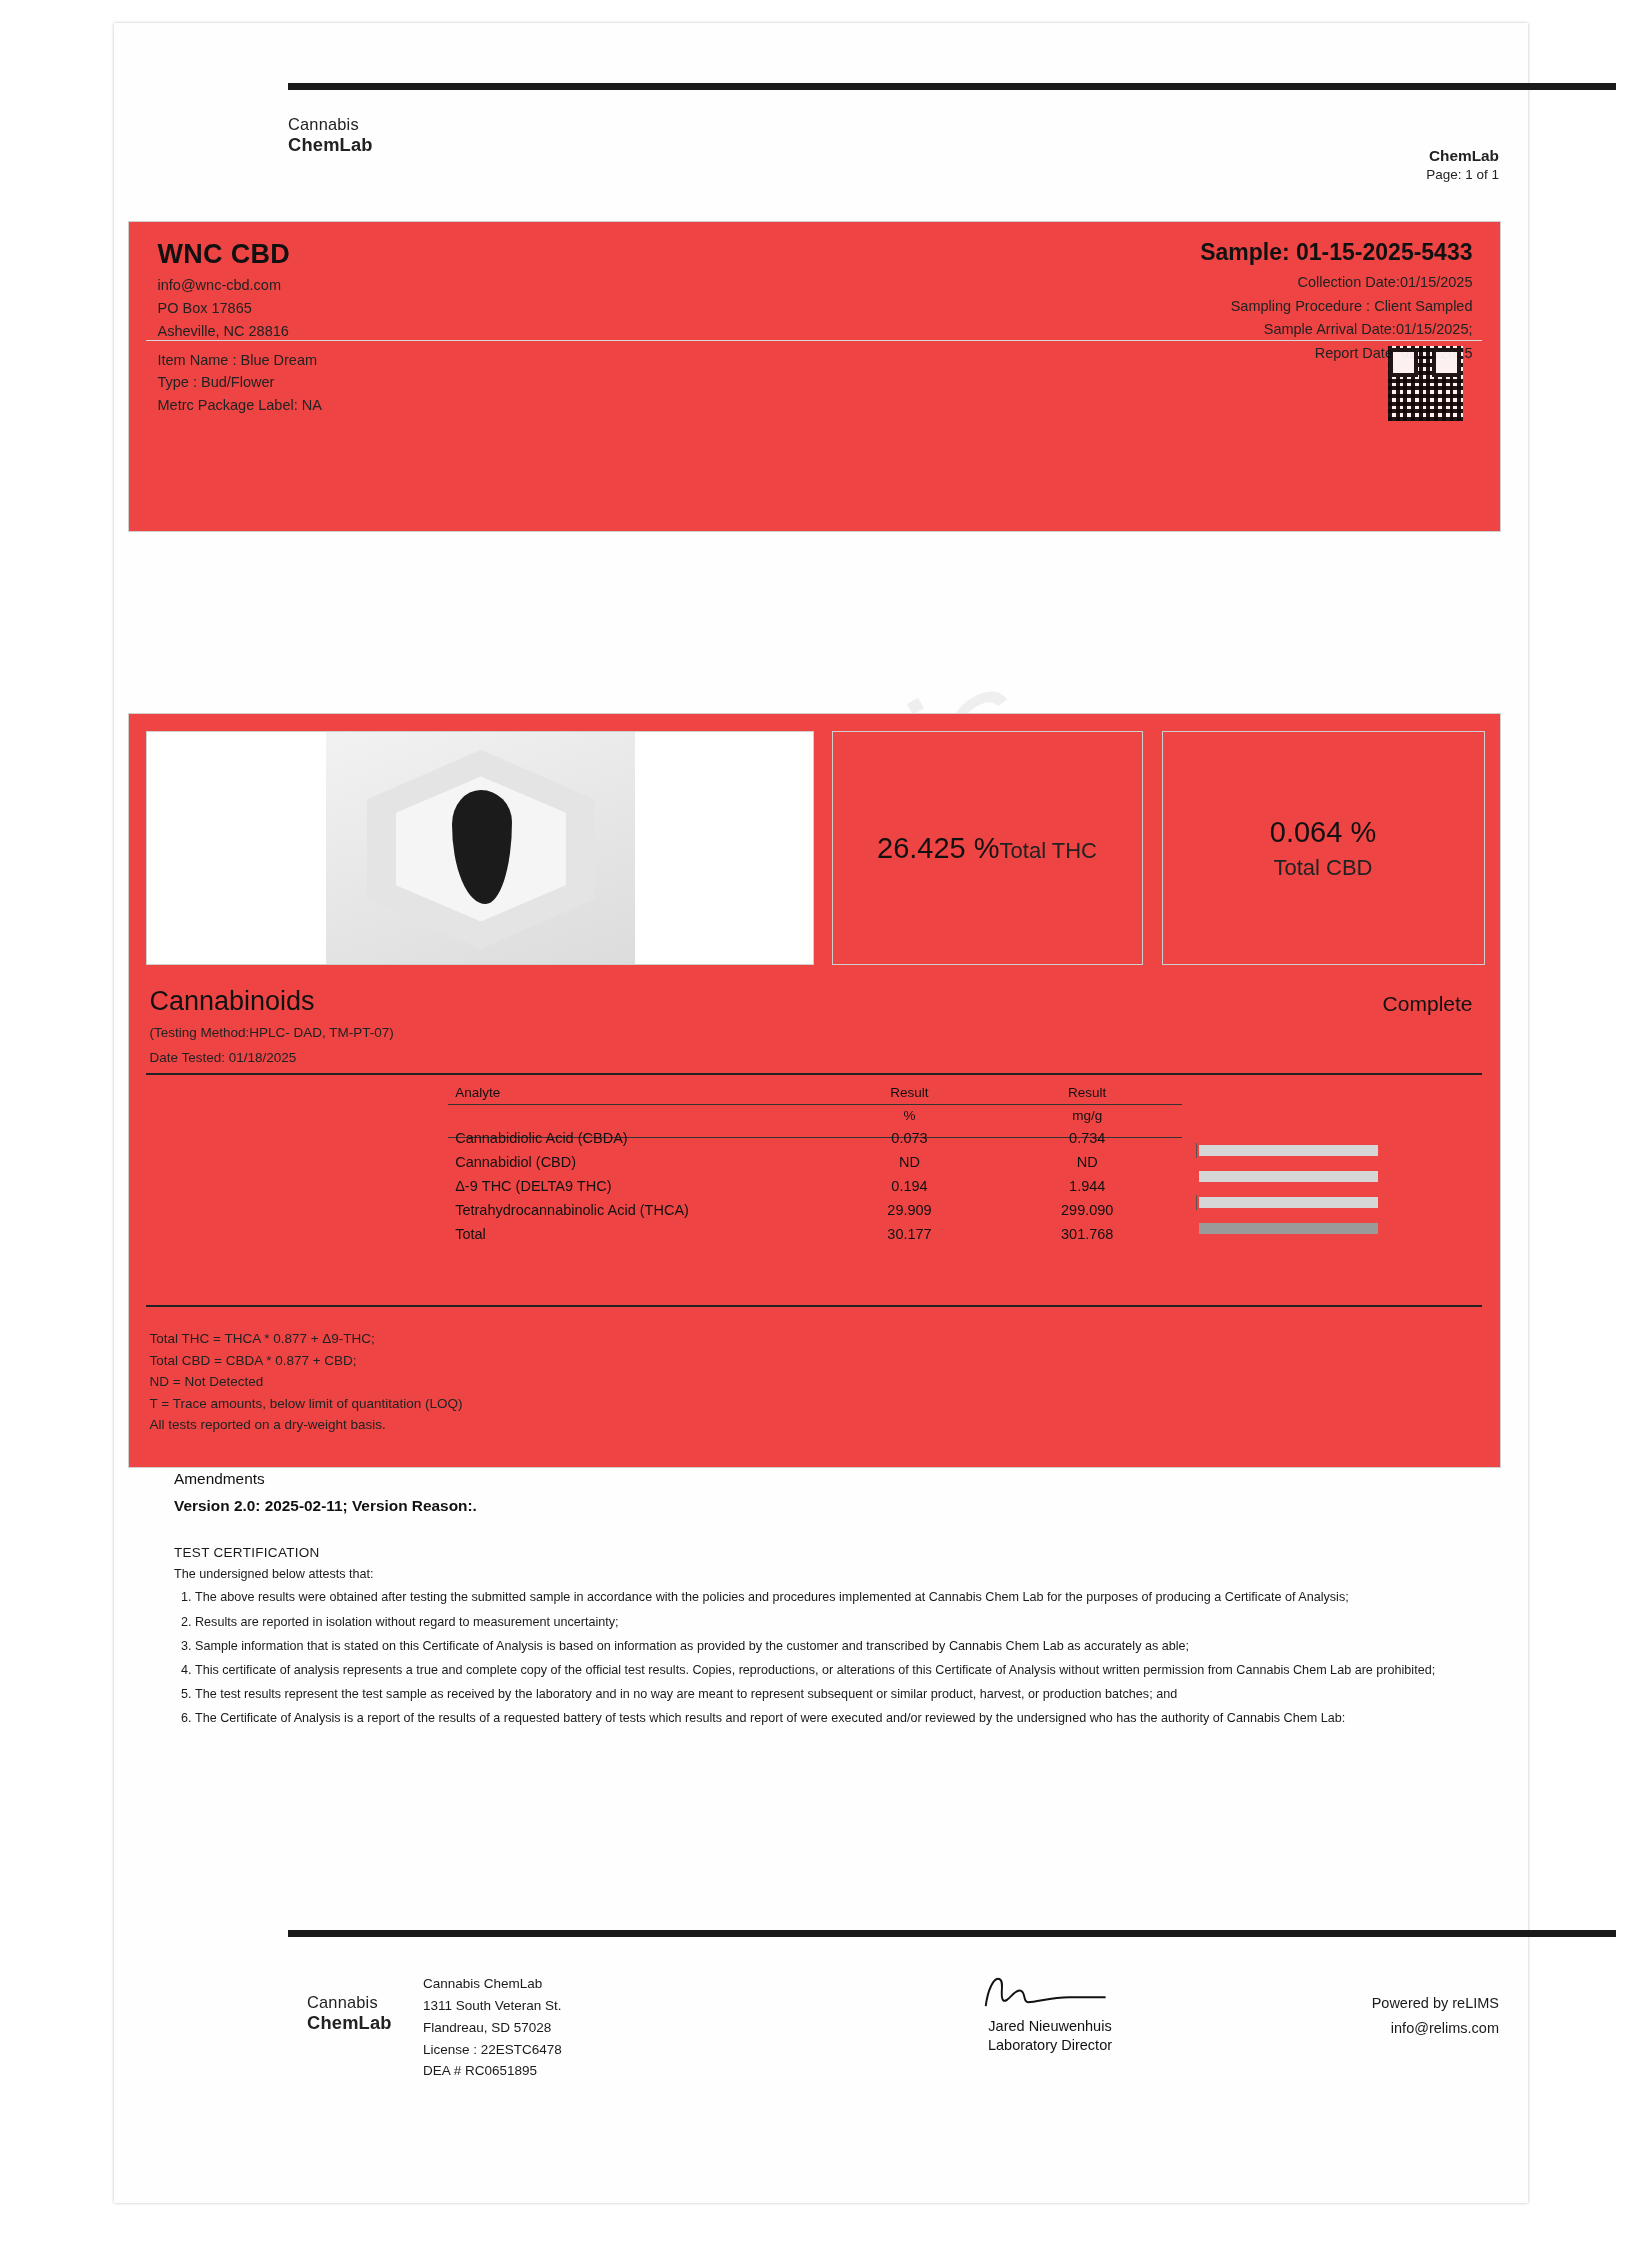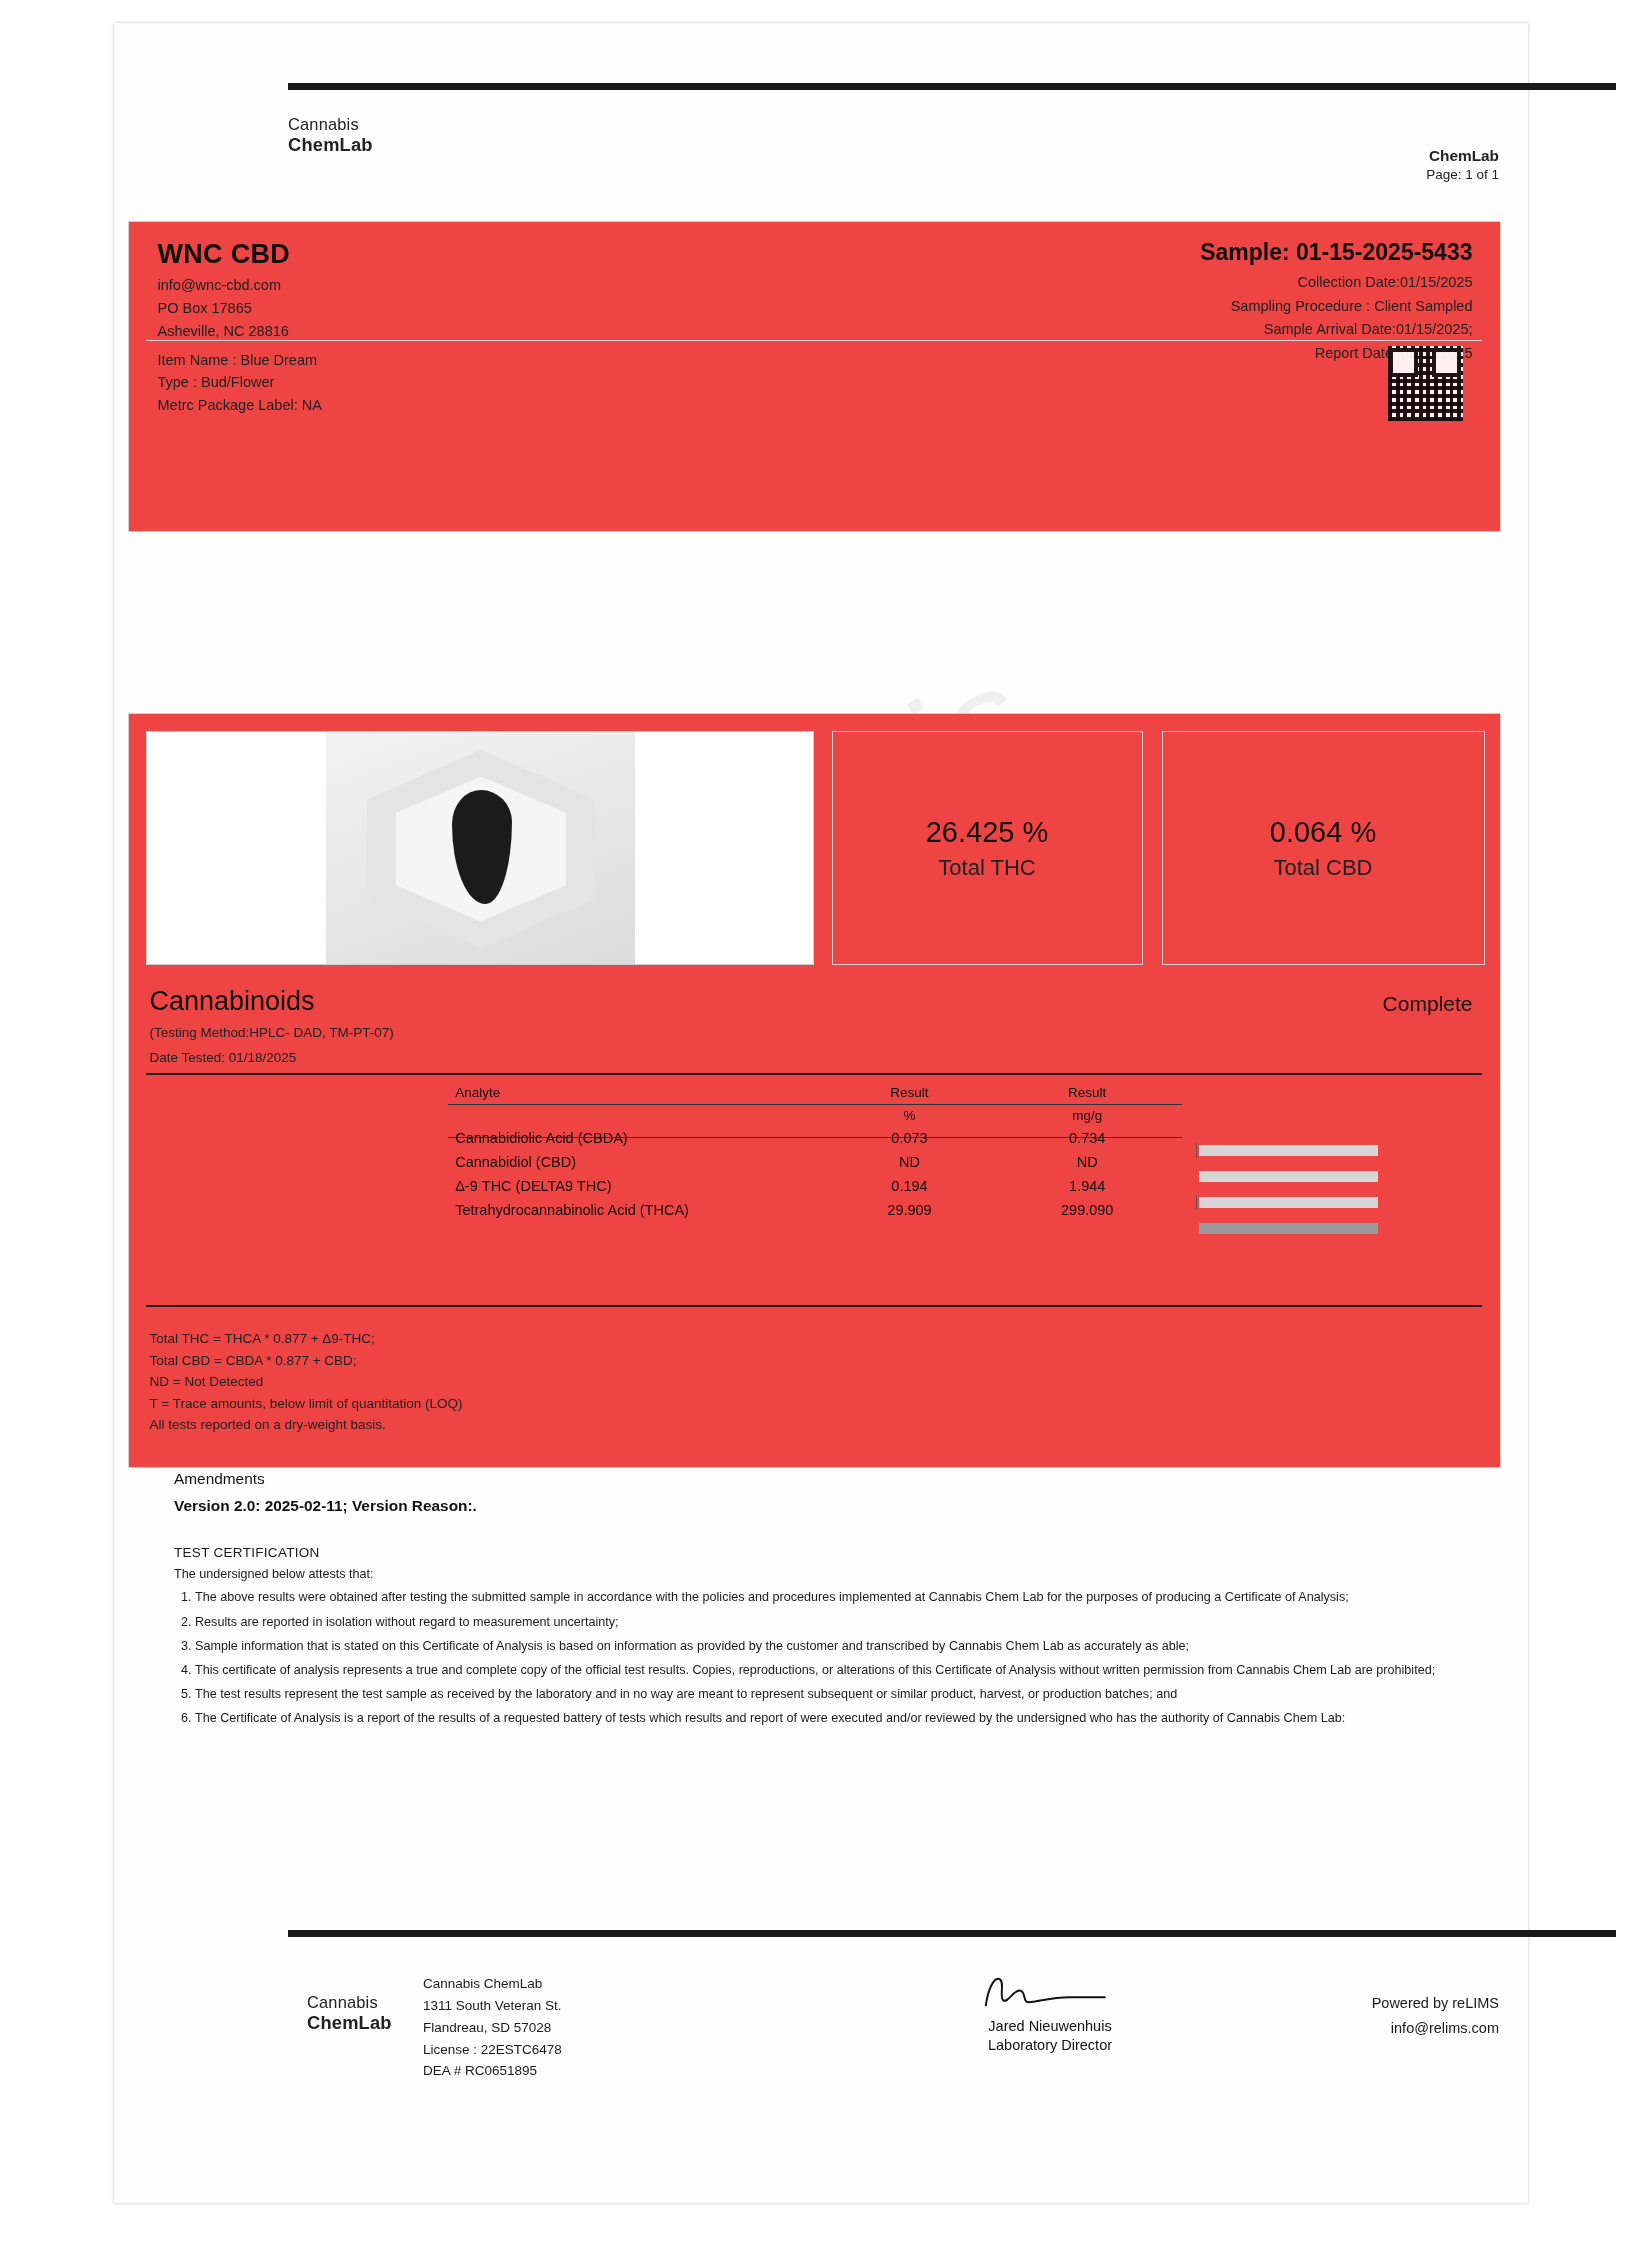--- a/index.html
+++ b/index.html
@@ -211,21 +211,21 @@
     background: #1b1b1b;
     border-radius: 48% 52% 44% 56% / 30% 28% 72% 70%;
     filter: blur(0.4px);
   }
   .thccell {
     position: absolute;
     left: 703px; top: 17.4px;
     width: 309px; height: 232px;
     border: 1px solid #cfcfcf;
     display: flex;
-    flex-direction: column;
+    flex-direction: row;
     align-items: center;
     justify-content: center;
   }
   .cbdcell {
     position: absolute;
     left: 1033px; top: 17.4px;
     width: 321px; height: 232px;
     border: 1px solid #cfcfcf;
     display: flex;
     flex-direction: column;
@@ -482,20 +482,25 @@
           </tr>
           <tr>
             <td class="nm">Δ-9 THC (DELTA9 THC)</td>
             <td>0.194</td>
             <td>1.944</td>
           </tr>
           <tr>
             <td class="nm">Tetrahydrocannabinolic Acid (THCA)</td>
             <td>29.909</td>
             <td>299.090</td>
+          </tr>
+          <tr>
+            <td class="nm">Total</td>
+            <td>30.177</td>
+            <td>301.768</td>
           </tr>
         </tbody>
       </table>
 
       <div class="bars">
         <div class="barrow">
           <div class="bartick"></div>
           <div class="bar" style="width:179px;"></div>
         </div>
         <div class="barrow">

